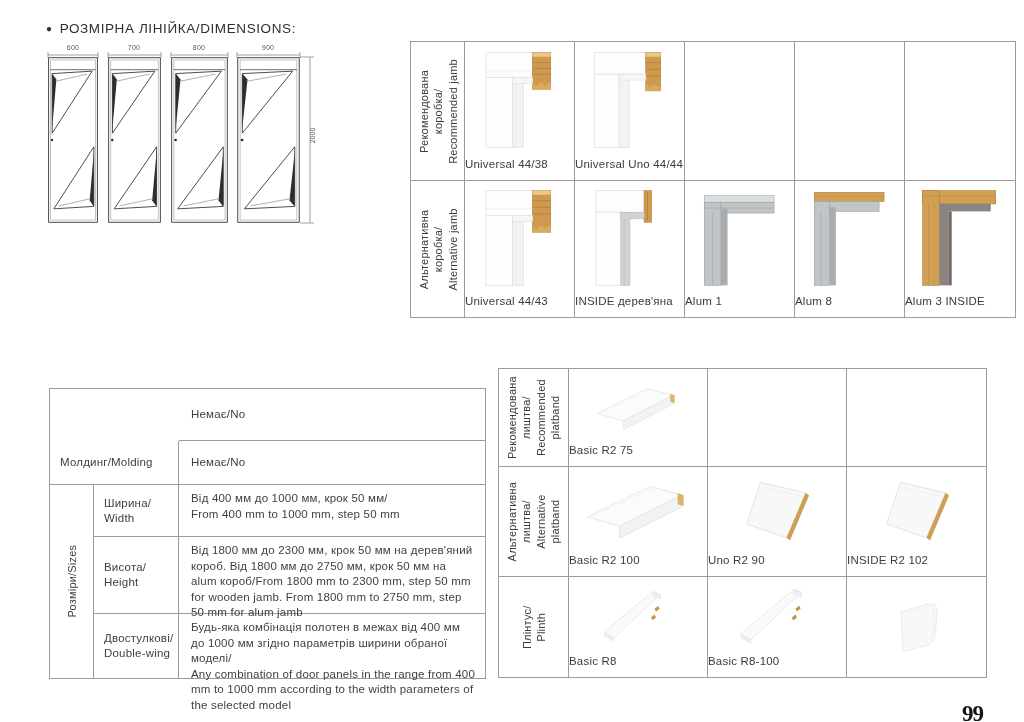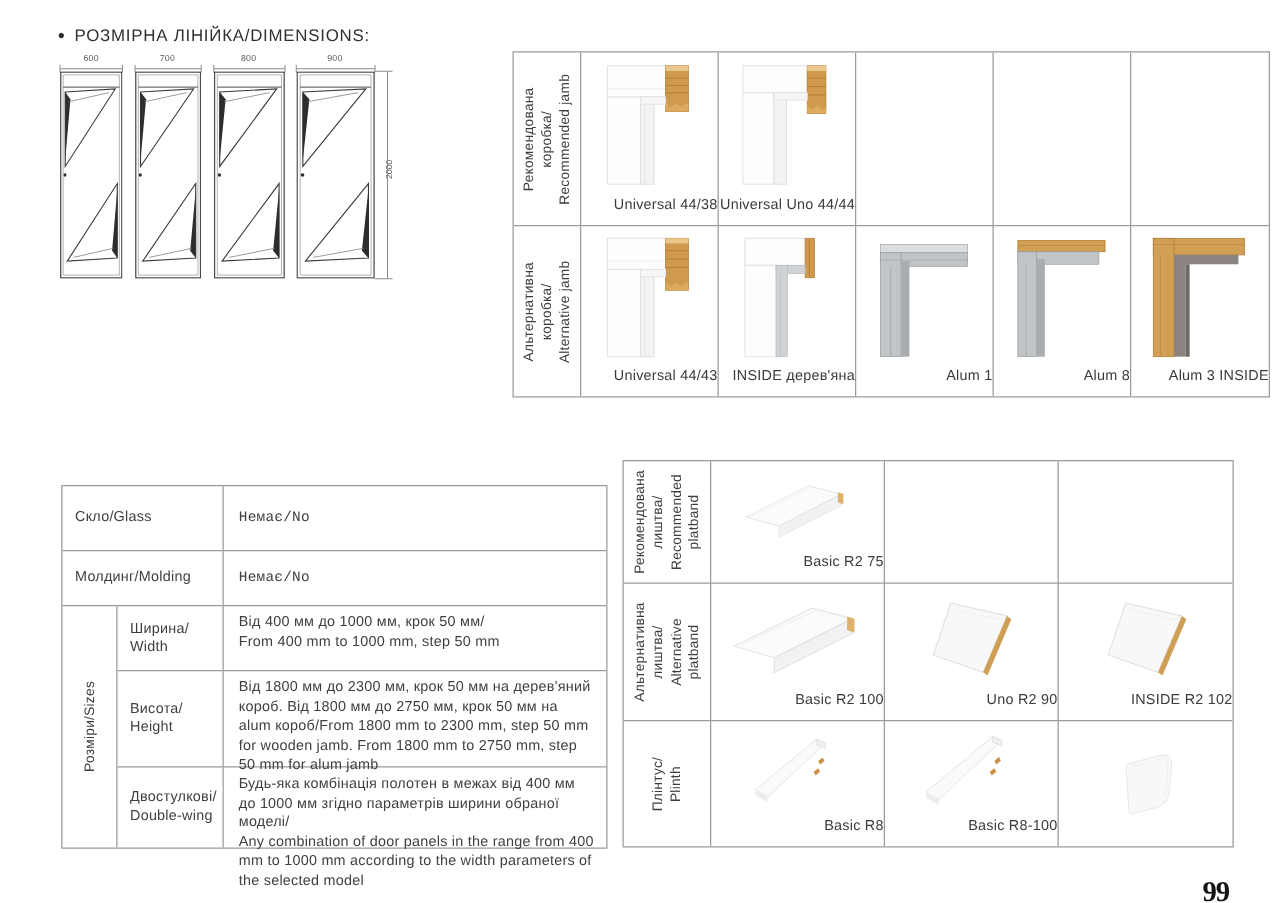--- a/index.html
+++ b/index.html
@@ -31,41 +31,41 @@
   .gridtable>.no-r{border-right:none;}
   .gridtable>.no-b{border-bottom:none;}
 
   
   .vheader{display:flex;align-items:center;justify-content:center;overflow:visible;}
   .vheader .rot{transform:rotate(-90deg);text-align:center;font-size:11px;line-height:1.3;letter-spacing:.2px;color:#3c3c3c;white-space:pre-line;flex:none;}
 
   
   .pcell{display:flex;flex-direction:column;align-items:center;}
   .pcell .imgwrap{flex:1;display:flex;align-items:center;justify-content:center;width:100%;}
-  .pcell .cap{height:22px;font-size:11.5px;letter-spacing:.2px;color:#3b3b3b;text-align:right;width:100%;}
+  .pcell .cap{height:22px;font-size:11.5px;letter-spacing:.2px;color:#3b3b3b;text-align:left;width:100%;}
 
   
   .jamb-table{left:410px;top:41px;grid-template-columns:54px repeat(5,110px);grid-template-rows:139px 136px;}
 
   
   .specs-table{
     left:49px;top:388px;
     grid-template-columns:44px 85px 306px;
     grid-template-rows:52px 44px 52px 77px 64px;
     grid-template-areas:
       "glassL glassL glassV"
       "moldL  moldL  moldV"
       "sizesH widthL widthV"
       "sizesH heightL heightV"
       "sizesH dwL    dwV";
     font-size:11.5px;
   }
   .specs-table .lbl{display:flex;align-items:center;padding-left:10px;line-height:1.3;letter-spacing:.2px;}
   .specs-table .val{padding:6px 10px 0 12px;line-height:1.35;letter-spacing:.2px;}
-  .specs-table .val.center{display:flex;align-items:center;padding-top:0;font-family:Liberation Mono, monospace;}
+  .specs-table .val.center{display:flex;align-items:center;padding-top:0;}
 
   
   .platband-table{left:498px;top:368px;grid-template-columns:70px 139px 139px 139px;grid-template-rows:98px 110px 100px;}
 
   
   .pagenum{left:962px;top:701px;font-family:Liberation Serif, serif;font-weight:bold;font-size:23px;color:#141414;letter-spacing:-1px;}
 </style>
 </head>
 <body>
 
@@ -282,21 +282,20 @@
         <rect x="30" y="24" width="62" height="9" fill="#8b8480"></rect>
         <rect x="30" y="24" width="11" height="98" fill="#8b8480"></rect>
         <rect x="41" y="33" width="4" height="89" fill="#6f6a66"></rect>
       </svg>
     </div>
     <div class="cap">Alum 3 INSIDE</div>
   </div>
 </div>
 
 <div class="gridtable specs-table">
-  <div class="lbl" style="grid-area:glassL;">Скло/Glass</div>
   <div class="val center no-r" style="grid-area:glassV;">Немає/No</div>
 
   <div class="lbl" style="grid-area:moldL;">Молдинг/Molding</div>
   <div class="val center no-r" style="grid-area:moldV;">Немає/No</div>
 
   <div class="vheader no-b" style="grid-area:sizesH;">
     <div class="rot" style="width:186px;">Розміри/Sizes</div>
   </div>
 
   <div class="lbl preline" style="grid-area:widthL;">Ширина/

